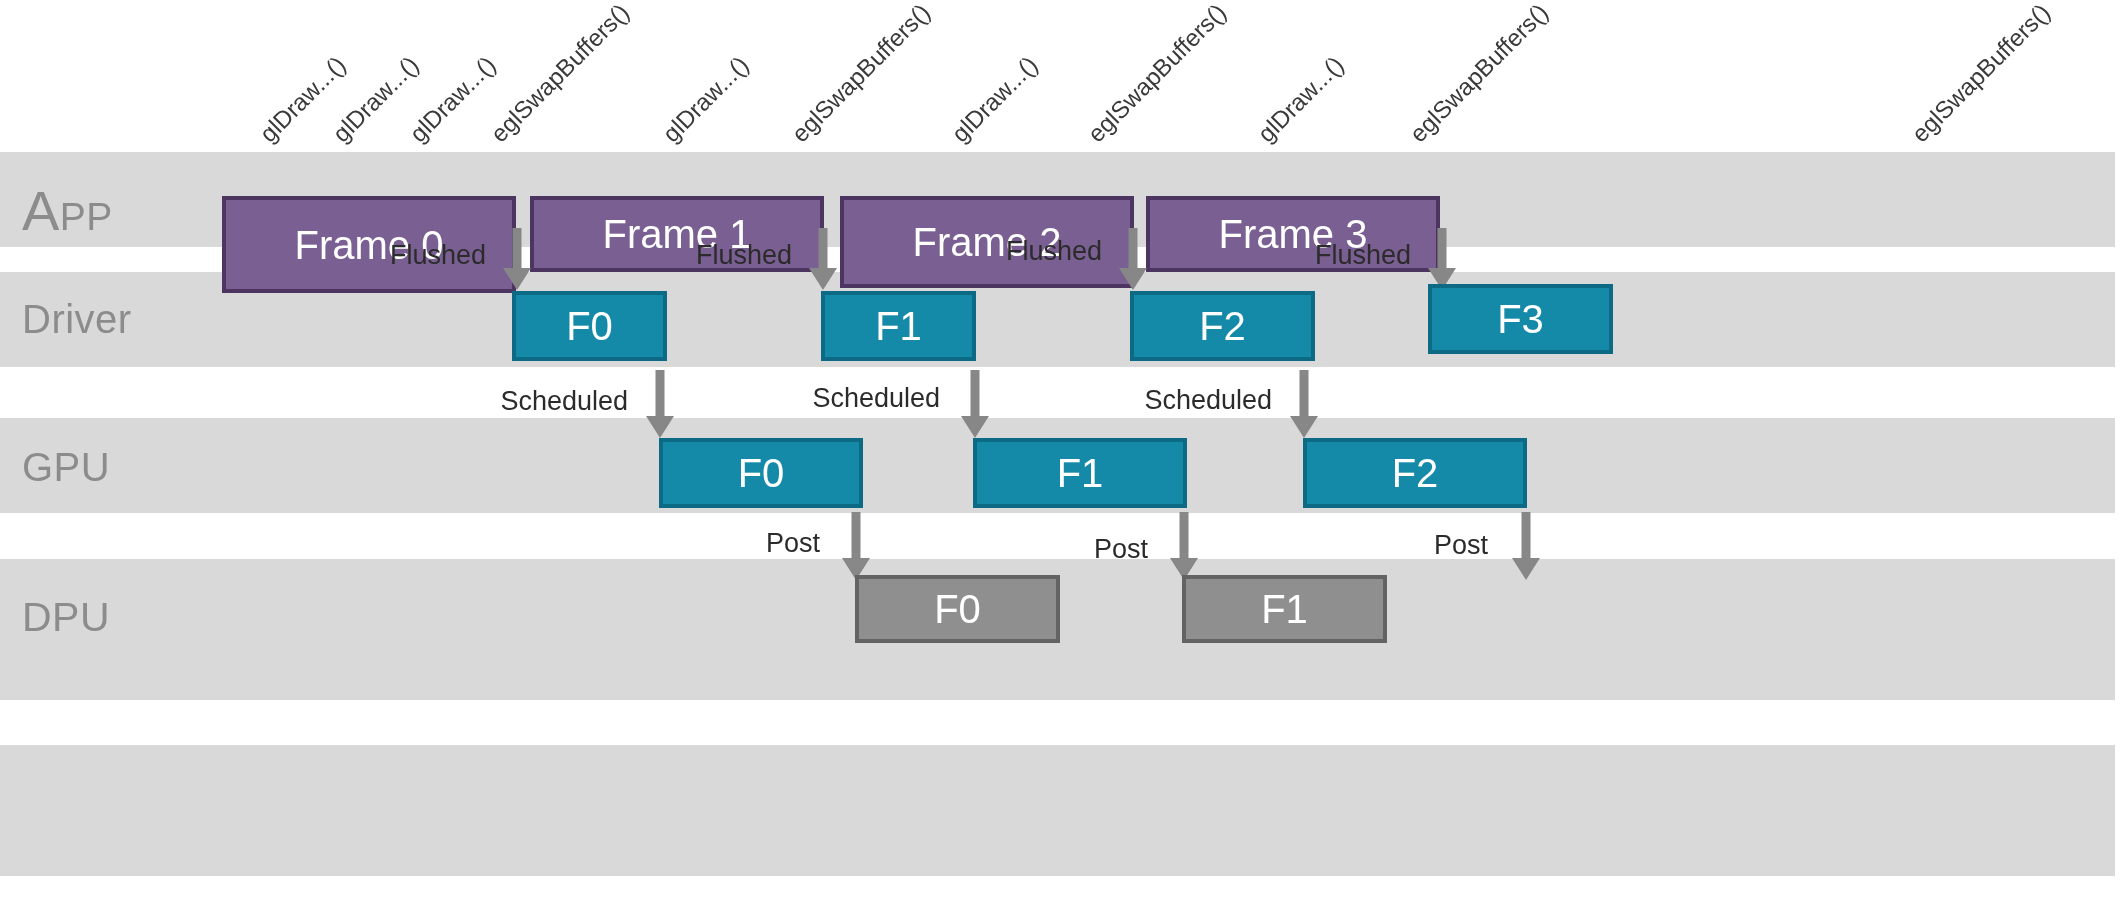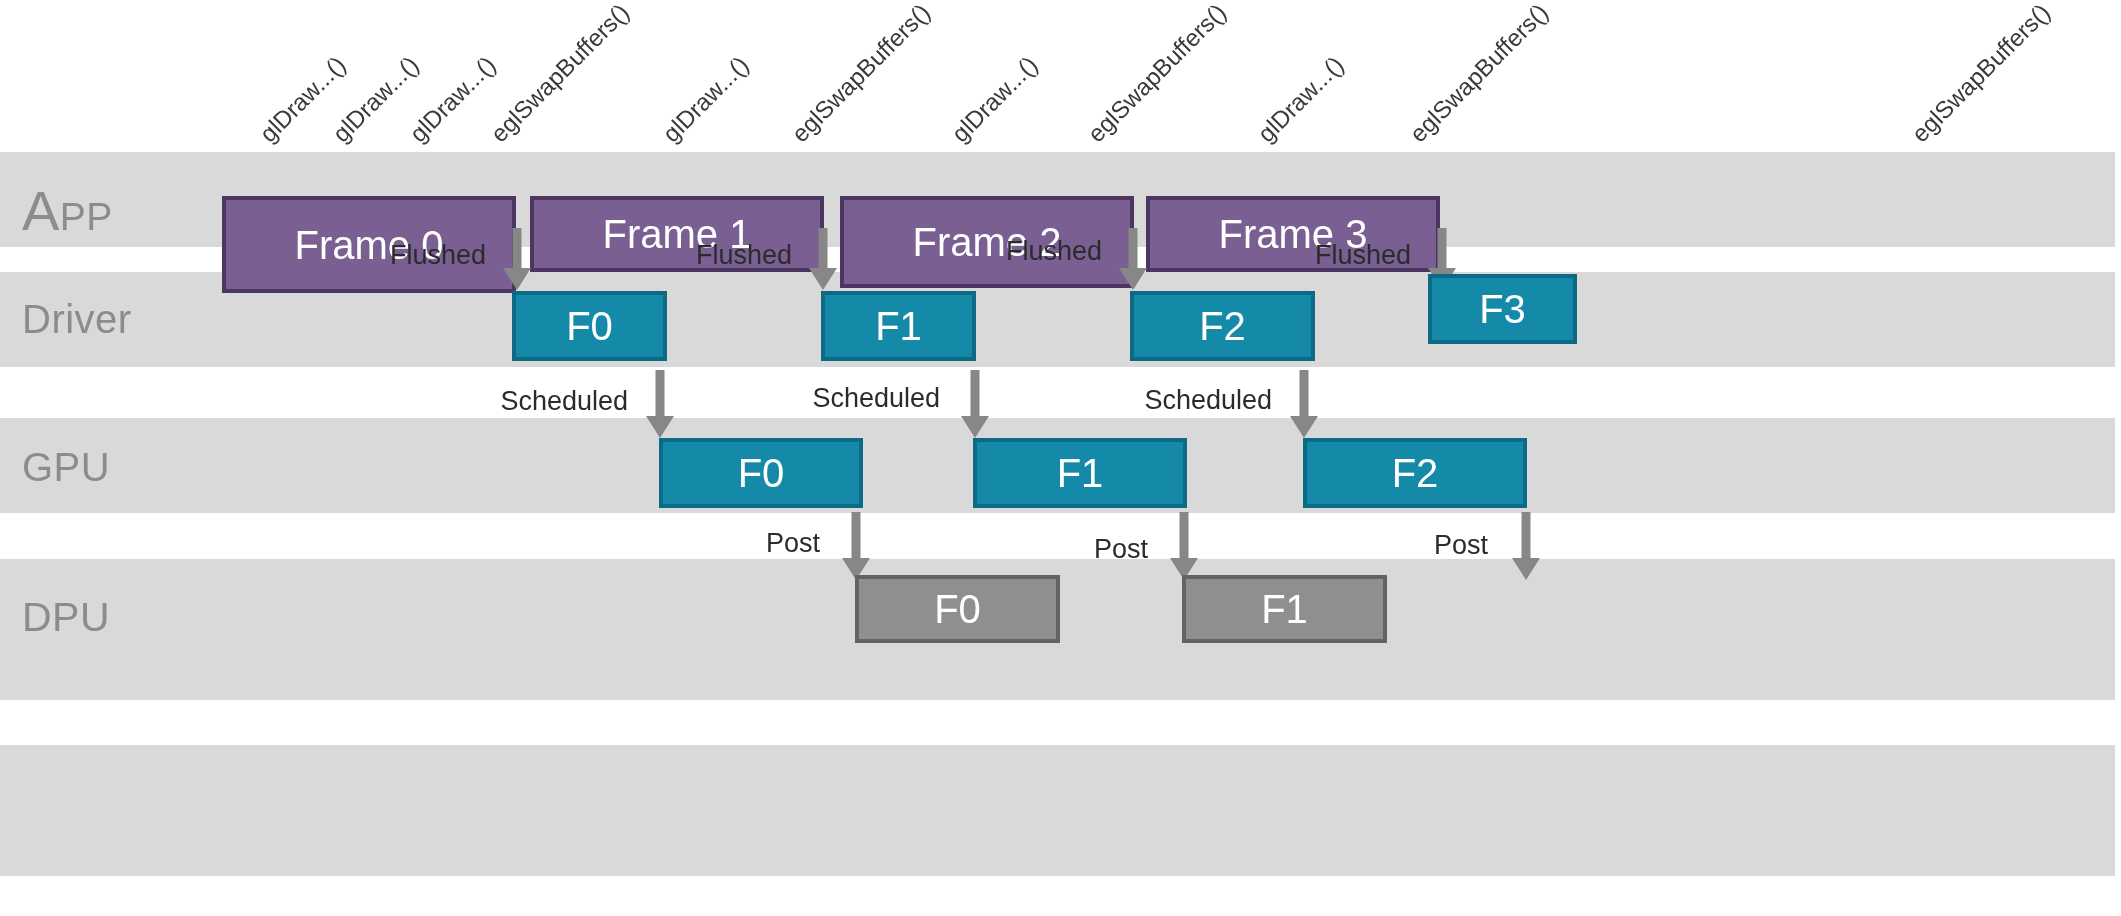--- a/index.html
+++ b/index.html
@@ -160,21 +160,21 @@
   </div>
 
   <div class="trans-label" style="left:296px; top:240px; width:190px;">Flushed</div>
   <div class="trans-label" style="left:602px; top:240px; width:190px;">Flushed</div>
   <div class="trans-label" style="left:912px; top:236px; width:190px;">Flushed</div>
   <div class="trans-label" style="left:1221px; top:240px; width:190px;">Flushed</div>
 
   <div class="box tealbox" style="left:512px; top:291px; width:155px; height:70px;">F0</div>
   <div class="box tealbox" style="left:821px; top:291px; width:155px; height:70px;">F1</div>
   <div class="box tealbox" style="left:1130px; top:291px; width:185px; height:70px;">F2</div>
-  <div class="box tealbox" style="left:1428px; top:274px; width:149px; height:70px;">F3</div>
+  <div class="box tealbox" style="left:1428px; top:284px; width:185px; height:70px;">F3</div>
 
   <div class="arrow" style="left:646px; top:370px; width:28px; height:68px;">
     <div class="shaft" style="height:46px;"></div>
     <div class="head"></div>
   </div>
   <div class="arrow" style="left:961px; top:370px; width:28px; height:68px;">
     <div class="shaft" style="height:46px;"></div>
     <div class="head"></div>
   </div>
   <div class="arrow" style="left:1290px; top:370px; width:28px; height:68px;">

